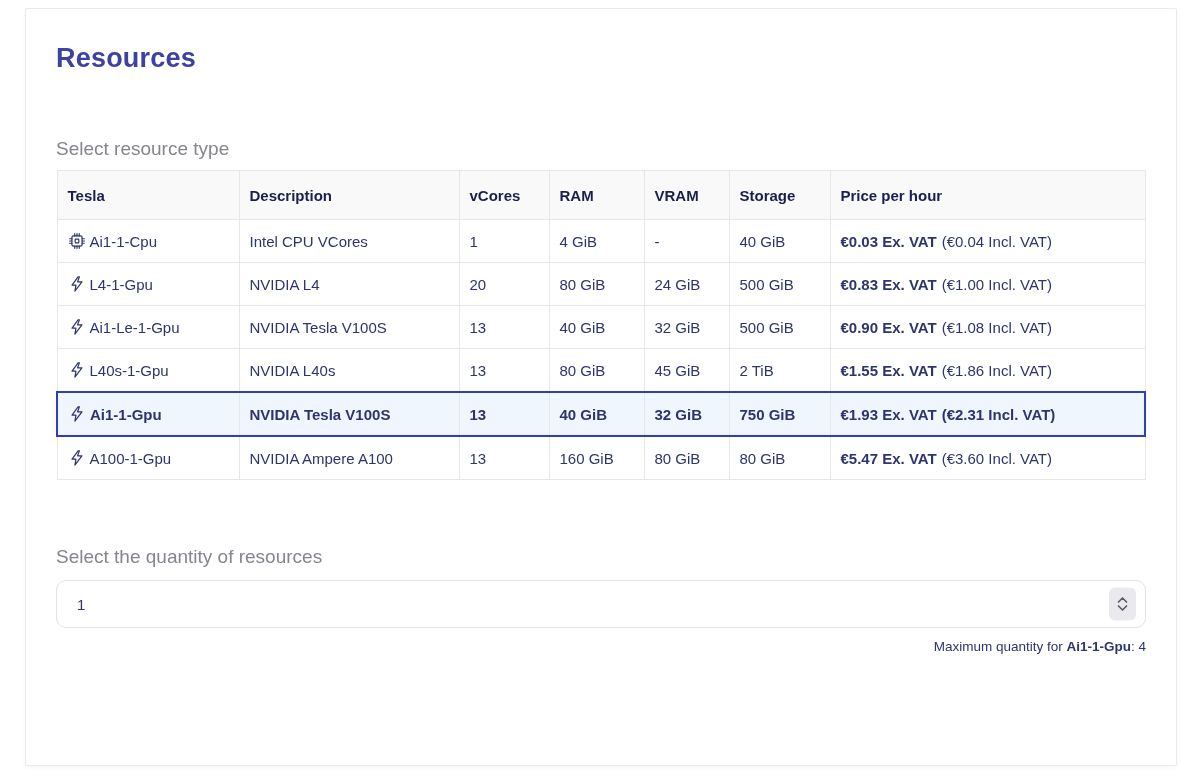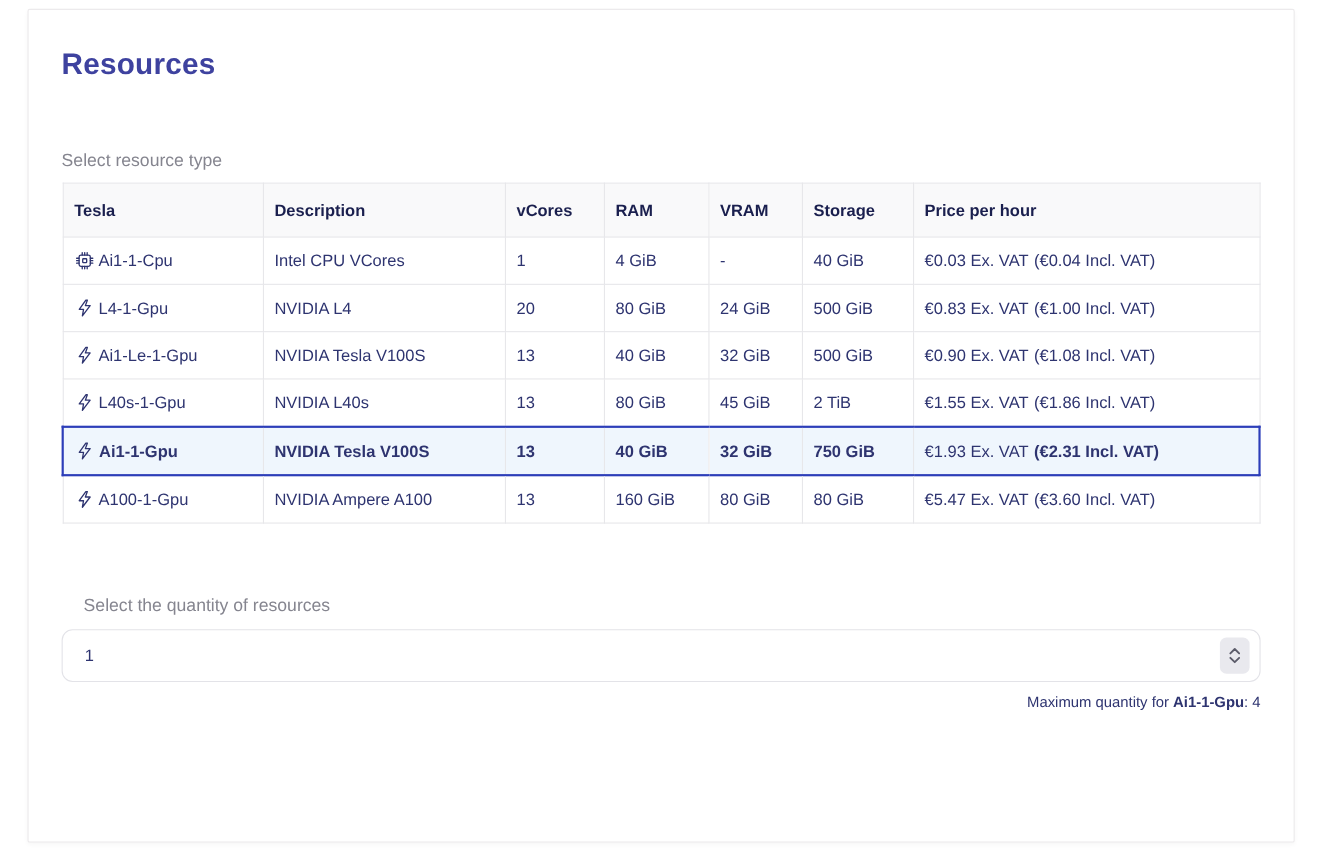--- a/index.html
+++ b/index.html
@@ -20,24 +20,24 @@
     padding: 34px 30px 0 30px;
   }
   .page-title {
     font-size: 27px;
     font-weight: 700;
     color: #3e429f;
     letter-spacing: 0.2px;
   }
   .section-label {
     margin-top: 64px;
-    font-size: 16px;
+    font-size: 19px;
     color: #85858f;
   }
-  .section-label.second { margin-top: 66px; margin-left: 20px; }
+  .section-label.second { margin-top: 66px; }
 
   table.resource-table {
     margin-top: 10px;
     width: 1090px;
     border-collapse: collapse;
     table-layout: fixed;
   }
   .resource-table th, .resource-table td {
     border: 1px solid #e7e7ea;
     font-size: 15px;
@@ -54,21 +54,21 @@
   }
   .resource-table td {
     color: #2e3470;
     height: 42px;
     background: #ffffff;
   }
   .type-cell { display: flex; align-items: center; gap: 4px; height: 42px; }
   .type-cell .icon { display: inline-flex; width: 18px; height: 18px; flex: 0 0 18px; }
   .type-cell .icon svg { width: 18px; height: 18px; }
 
-  .price-ex { font-weight: 400; }
+  .price-ex { font-weight: 700; }
   .price-incl { font-weight: 400; margin-left: 5px; }
 
   tr.selected td {
     background: #eff6fd;
     font-weight: 700;
     border-top: 2px solid #2c3eb9;
     border-bottom: 2px solid #2c3eb9;
   }
   tr.selected td:first-child { border-left: 2px solid #2c3eb9; }
   tr.selected td:last-child  { border-right: 2px solid #2c3eb9; }

